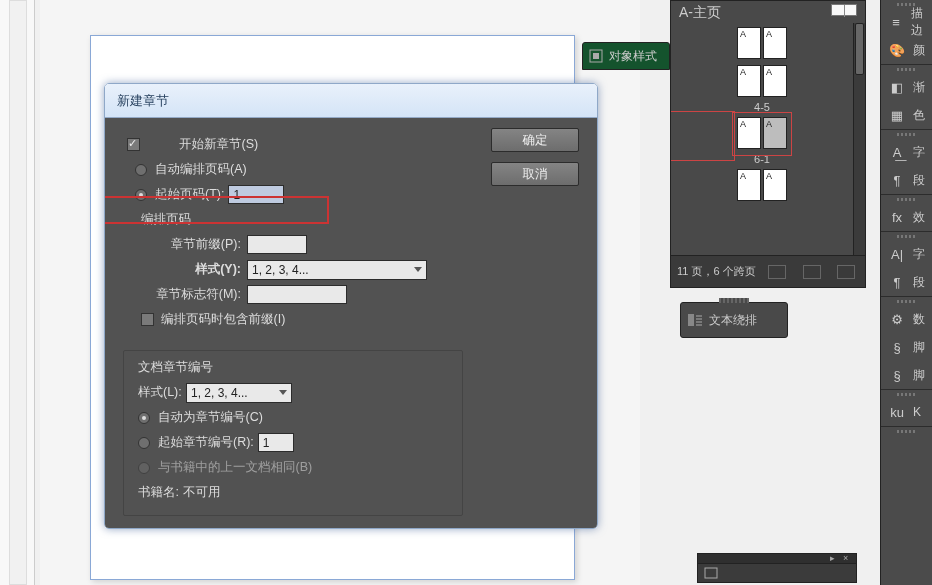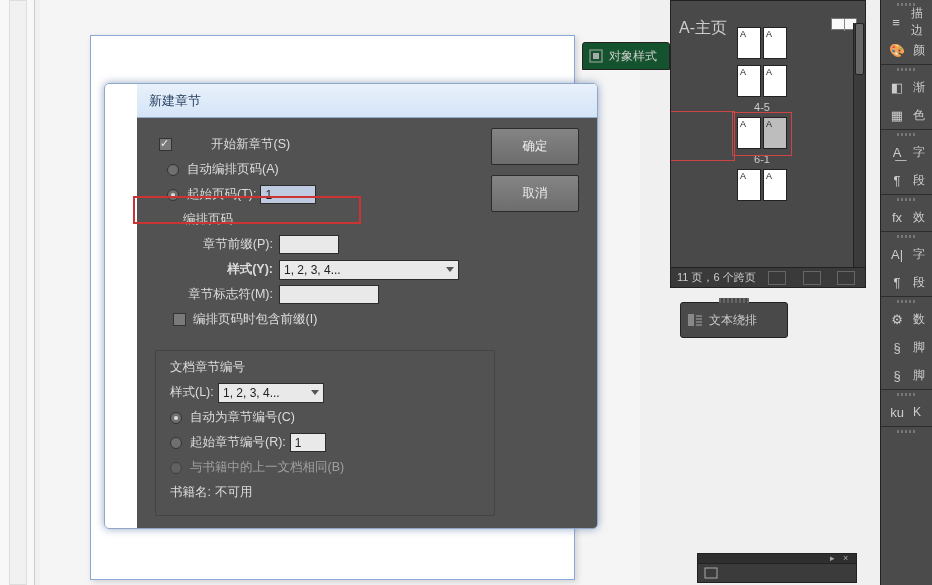--- a/index.html
+++ b/index.html
@@ -8,58 +8,58 @@
   
   .scroll-left { position:absolute; left:0; top:0; width:35px; height:585px; background:#f8f8f8; border-right:1px solid #ccc;}
   .scroll-left .track { position:absolute; left:9px; top:0; width:18px; height:585px; background:#f1f1f1; border:1px solid #ddd;}
 
   
   .page-bg { position:absolute; left:40px; top:0; width:600px; height:585px; background:#f5f5f5;}
   .page { position:absolute; left:90px; top:35px; width:485px; height:545px; background:#fff; border:1px solid #8aa8d6; box-shadow: 2px 2px 6px rgba(0,0,0,.15);}
 
   
   .dialog { position:absolute; left:104px; top:83px; width:494px; height:446px;
-            border:1px solid #8fa8c8; border-radius:5px; overflow:hidden; box-shadow:0 0 8px rgba(80,110,160,.6);padding-left:32px;}
+            border:1px solid #8fa8c8; border-radius:5px; overflow:hidden; box-shadow:0 0 8px rgba(80,110,160,.6);}
   .dlg-title { height:34px; background:linear-gradient(#e9f1fb,#d4e4f7); padding:8px 12px;
                font-size:13px; color:#27415f; border-bottom:1px solid #94aac7;}
   .dlg-body { background:#525252; height:412px; padding:14px 18px; color:#ddd; font-size:12.5px; position:relative;}
 
   .row { display:flex; align-items:center; height:25px; margin-bottom:0; }
   .chk { width:13px; height:13px; margin-right:7px; background:#7a7a7a; border:1px solid #333; display:inline-block;}
   .chk.on::after { content:"✓"; color:#eee; font-size:11px; position:relative; top:-3px; left:0;}
   .rad { width:12px; height:12px; border-radius:50%; background:#6f6f6f; border:1px solid #333; margin-right:8px; display:inline-block; position:relative;}
   .rad.on::after{ content:""; position:absolute; left:3px; top:3px; width:4px; height:4px; border-radius:50%; background:#ddd;}
   .inp { background:#e9e9e9; border:1px solid #2c2c2c; height:19px; padding:1px 4px; color:#222; font-size:12px;}
   .sel { background:#e9e9e9; border:1px solid #2c2c2c; height:20px; padding:1px 4px; color:#222; font-size:12px; display:flex; align-items:center; justify-content:space-between;}
   .sel .arr { width:0;height:0;border-left:4px solid transparent;border-right:4px solid transparent;border-top:5px solid #555;}
 
-  .btn { width:88px; height:37px; background:linear-gradient(#848484,#6d6d6d); border:1px solid #2c2c2c;
+  .btn { width:88px; height:24px; background:linear-gradient(#848484,#6d6d6d); border:1px solid #2c2c2c;
          color:#eee; font-size:12.5px; display:flex; align-items:center; justify-content:center; border-radius:2px; cursor:pointer;}
   .grp { border:1px solid #444; border-radius:2px; padding:8px 14px 10px 14px; margin-top:10px;}
   .grp-hd { color:#ddd; font-size:12.5px; margin-bottom:4px;}
 
   .red-box{ position:absolute; border:2px solid #c33; pointer-events:none;}
 
   
   .mini-tab { position:absolute; background:#14532d; border:1px solid #222; color:#ccc; font-size:12px;
               display:flex; align-items:center; border-radius:3px 3px 0 0;}
   .mini-tab .ic { width:26px; height:26px; display:flex;align-items:center;justify-content:center;}
 
   .pages-panel{ position:absolute; left:670px; top:0; width:196px; height:288px; background:#494949; border:1px solid #222;}
-  .pages-panel .master{ height:22px; padding:17px 8px; color:#ccc; font-size:16px;}
+  .pages-panel .master{ height:22px; padding:3px 8px; color:#ccc; font-size:14px;}
   .pages-panel .master .msw{ float:right; width:26px; height:12px; border:1px solid #777; background:#f8f8f8;}
   .pages-panel .msw .mid{position:absolute;width:1px;height:12px;background:#888;left:50%;}
   .spreads{ position:absolute; top:22px; bottom:20px; left:0; right:12px; overflow:hidden;}
   .vscroll{position:absolute; right:0; top:22px; width:12px; bottom:20px; background:#3b3b3b; border-left:1px solid #222;}
   .vscroll .thumb{position:absolute; left:1px; right:1px; top:0; height:52px; background:#676767; border:1px solid #222; border-radius:2px;}
   .spread{ width:50px; height:34px; margin:4px auto 0 auto; position:relative;}
   .pg{ width:24px; height:32px; background:#fff; border:1px solid #222; position:absolute; font-size:9px; color:#222; padding:1px 2px;}
   .pg.r{ right:0;} .pg.l{ left:0;}
   .pnum{ text-align:center; color:#ccc; font-size:11px; margin-top:2px;}
-  .statusbar{ position:absolute; bottom:0; left:0; right:0; height:20px; background:#3a3a3a; border-top:1px solid #222;
+  .statusbar{ position:absolute; bottom:0; left:0; right:0; height:32px; background:#3a3a3a; border-top:1px solid #222;
               color:#ccc; font-size:11px; padding:0 6px; display:flex; align-items:center;}
   .sb-ic{ width:18px; height:14px; border:1px solid #666; margin-left:auto; margin-right:4px;}
 
   .wrap-panel{ position:absolute; left:680px; top:302px; width:108px; height:36px; background:#494949; border:1px solid #222;
                color:#ccc; font-size:12px; display:flex; align-items:center; border-radius:3px;}
   .wrap-panel .ic{ width:28px; display:flex; align-items:center; justify-content:center;}
   .wrap-panel .handle{ position:absolute; top:-5px; left:50%; transform:translateX(-50%); width:30px; height:5px;
                        background:repeating-linear-gradient(90deg,#666 0 2px,#494949 2px 4px);}
 
   .bottom-panel{ position:absolute; left:697px; top:553px; width:160px; height:30px; background:#3b3b3b; border:1px solid #222;}
@@ -118,21 +118,21 @@
       <span class="rad"></span>
       <span>自动编排页码(A)</span>
     </div>
 
     <div class="row" style="margin-left:12px;">
       <span class="rad on"></span>
       <span>起始页码(T):</span>
       <input class="inp" style="width: 56px; margin-left: 4px; background: rgb(191, 203, 224);" value="1">
     </div>
 
-    <div class="grp-hd" style="margin-left:28px; margin-top:4px;font-family:Liberation Mono, monospace;">编排页码</div>
+    <div class="grp-hd" style="margin-left:18px; margin-top:4px;font-family:Liberation Mono, monospace;">编排页码</div>
     <div style="margin-left:18px;">
       <div class="row">
         <span style="width:100px; text-align:right; margin-right:6px;">章节前缀(P):</span>
         <input class="inp" style="width: 60px;" value="">
       </div>
       <div class="row">
         <span style="width:100px; text-align:right; margin-right:6px;font-weight:bold;">样式(Y):</span>
         <div class="sel" style="width:180px;">
           <span>1, 2, 3, 4...</span>
             <span class="arr"></span>

